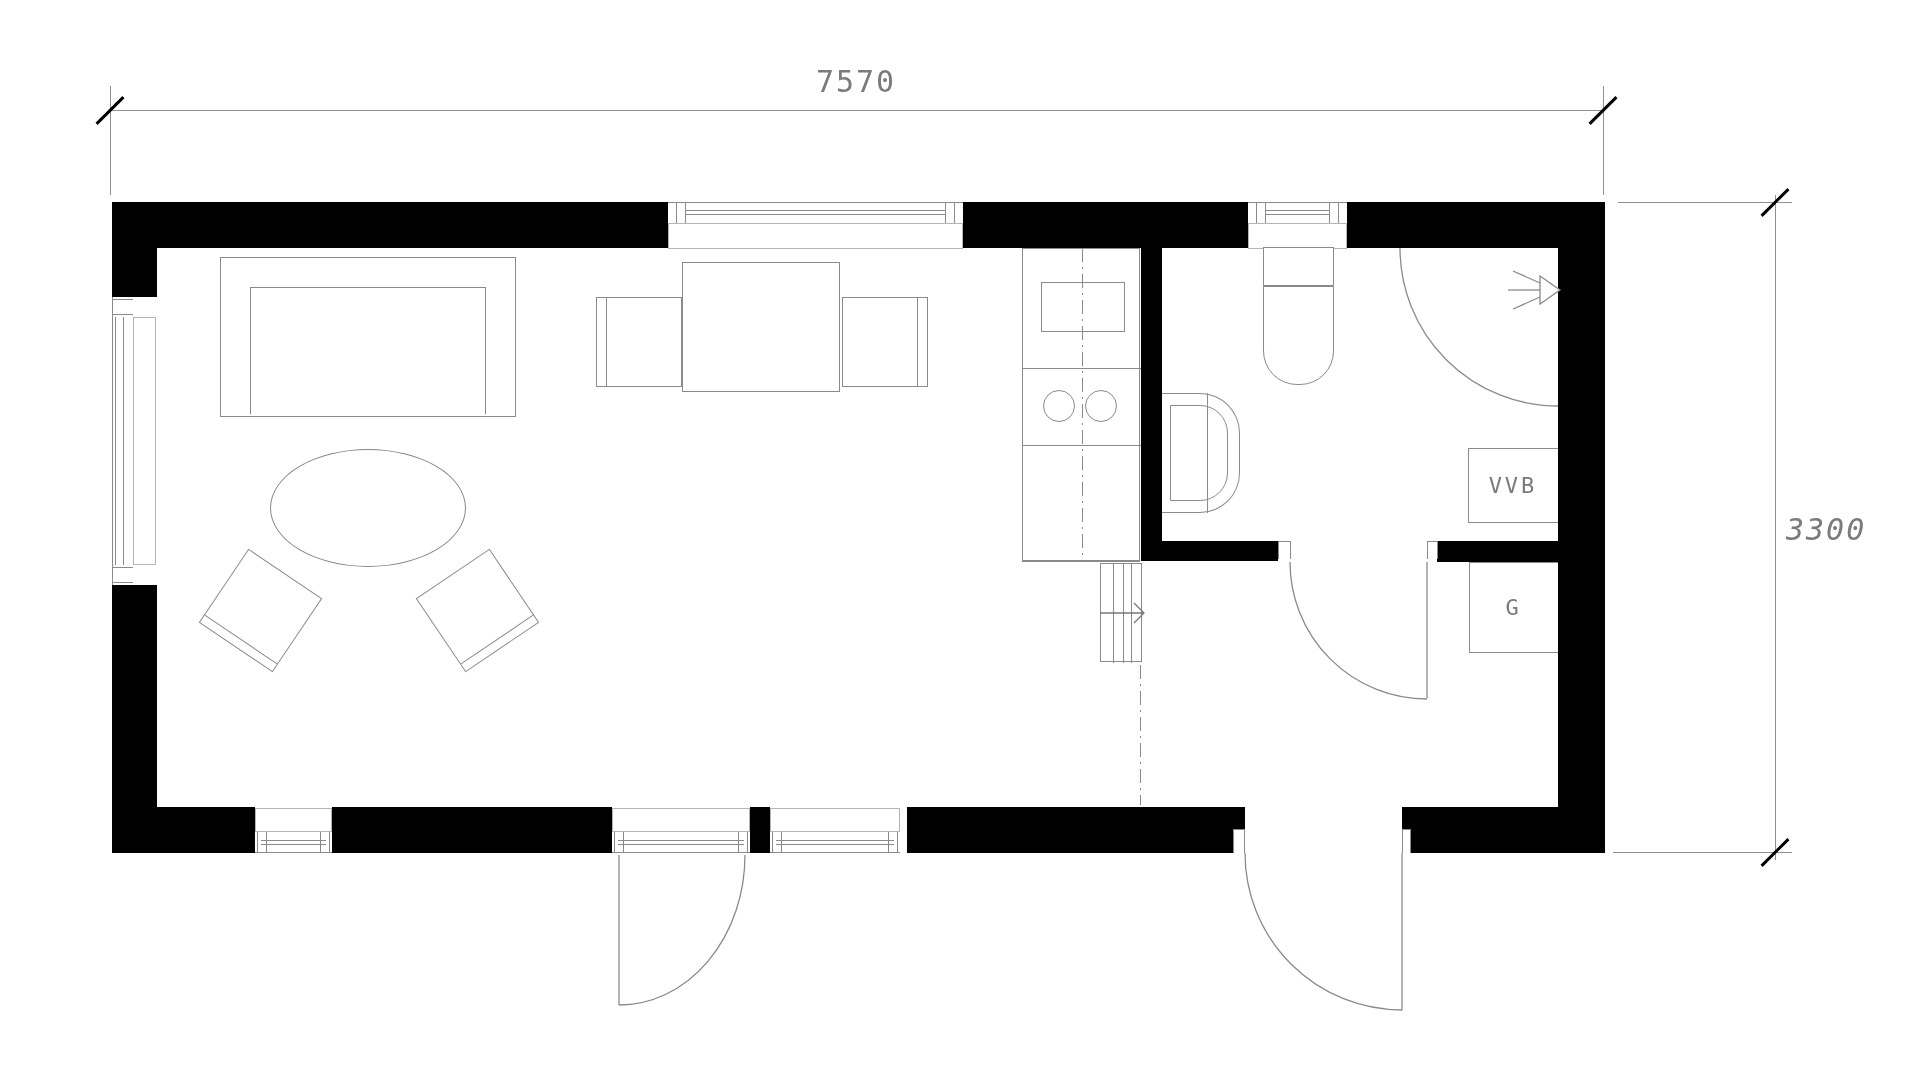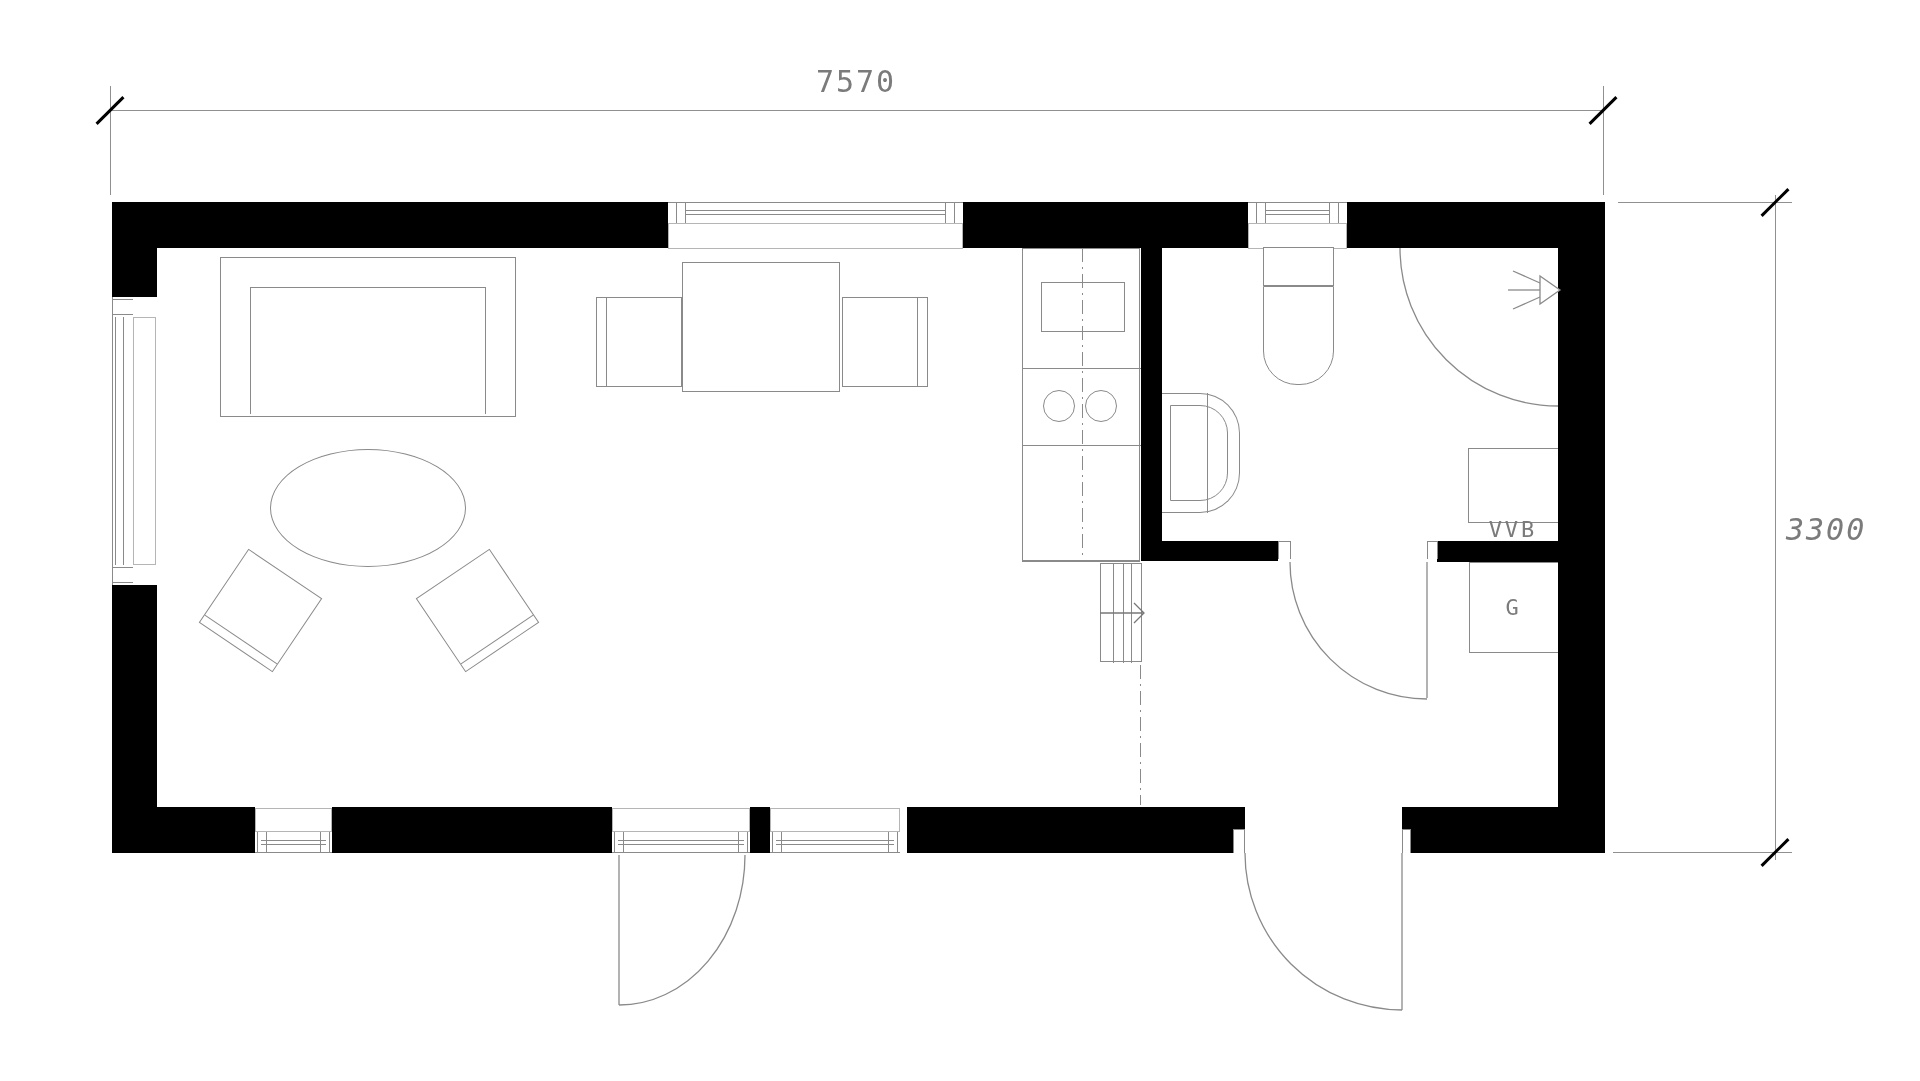--- a/index.html
+++ b/index.html
@@ -158,21 +158,21 @@
   <div class="ln" style="left:1022px;top:561px;width:118px;height:1px;"></div>
 
   <div class="ol" style="left:1263px;top:247px;width:71px;height:39px;"></div>
   <div class="ol" style="left:1263px;top:286px;width:71px;height:99px;border-radius:0 0 34px 34px;"></div>
 
   <div class="ol" style="left:1162px;top:393px;width:78px;height:120px;border-radius:0 40px 40px 0;border-left:none;"></div>
   <div class="ol" style="left:1170px;top:405px;width:58px;height:96px;border-radius:0 28px 28px 0;"></div>
   <div class="ln" style="left:1207px;top:393px;width:1px;height:120px;"></div>
 
   <div class="ol" style="left:1468px;top:448px;width:90px;height:75px;border-right:none;"></div>
-  <div class="boxtxt" style="left:1468px;top:448px;width:90px;height:75px;margin-top:44px;">VVB</div>
+  <div class="boxtxt" style="left:1468px;top:448px;width:90px;height:75px;">VVB</div>
   <div class="ol" style="left:1469px;top:562px;width:89px;height:91px;border-right:none;"></div>
   <div class="boxtxt" style="left:1469px;top:562px;width:89px;height:91px;">G</div>
 
   <svg width="1920" height="1081" viewBox="0 0 1920 1081">
     <g fill="none" stroke="#8a8a8a" stroke-width="1.3">
 
       <path d="M1400,248 A158,158 0 0 0 1558,406"></path>
 
       <line x1="1427" y1="562" x2="1427" y2="698"></line>
       <path d="M1290,562 A137,137 0 0 0 1427,699"></path>

